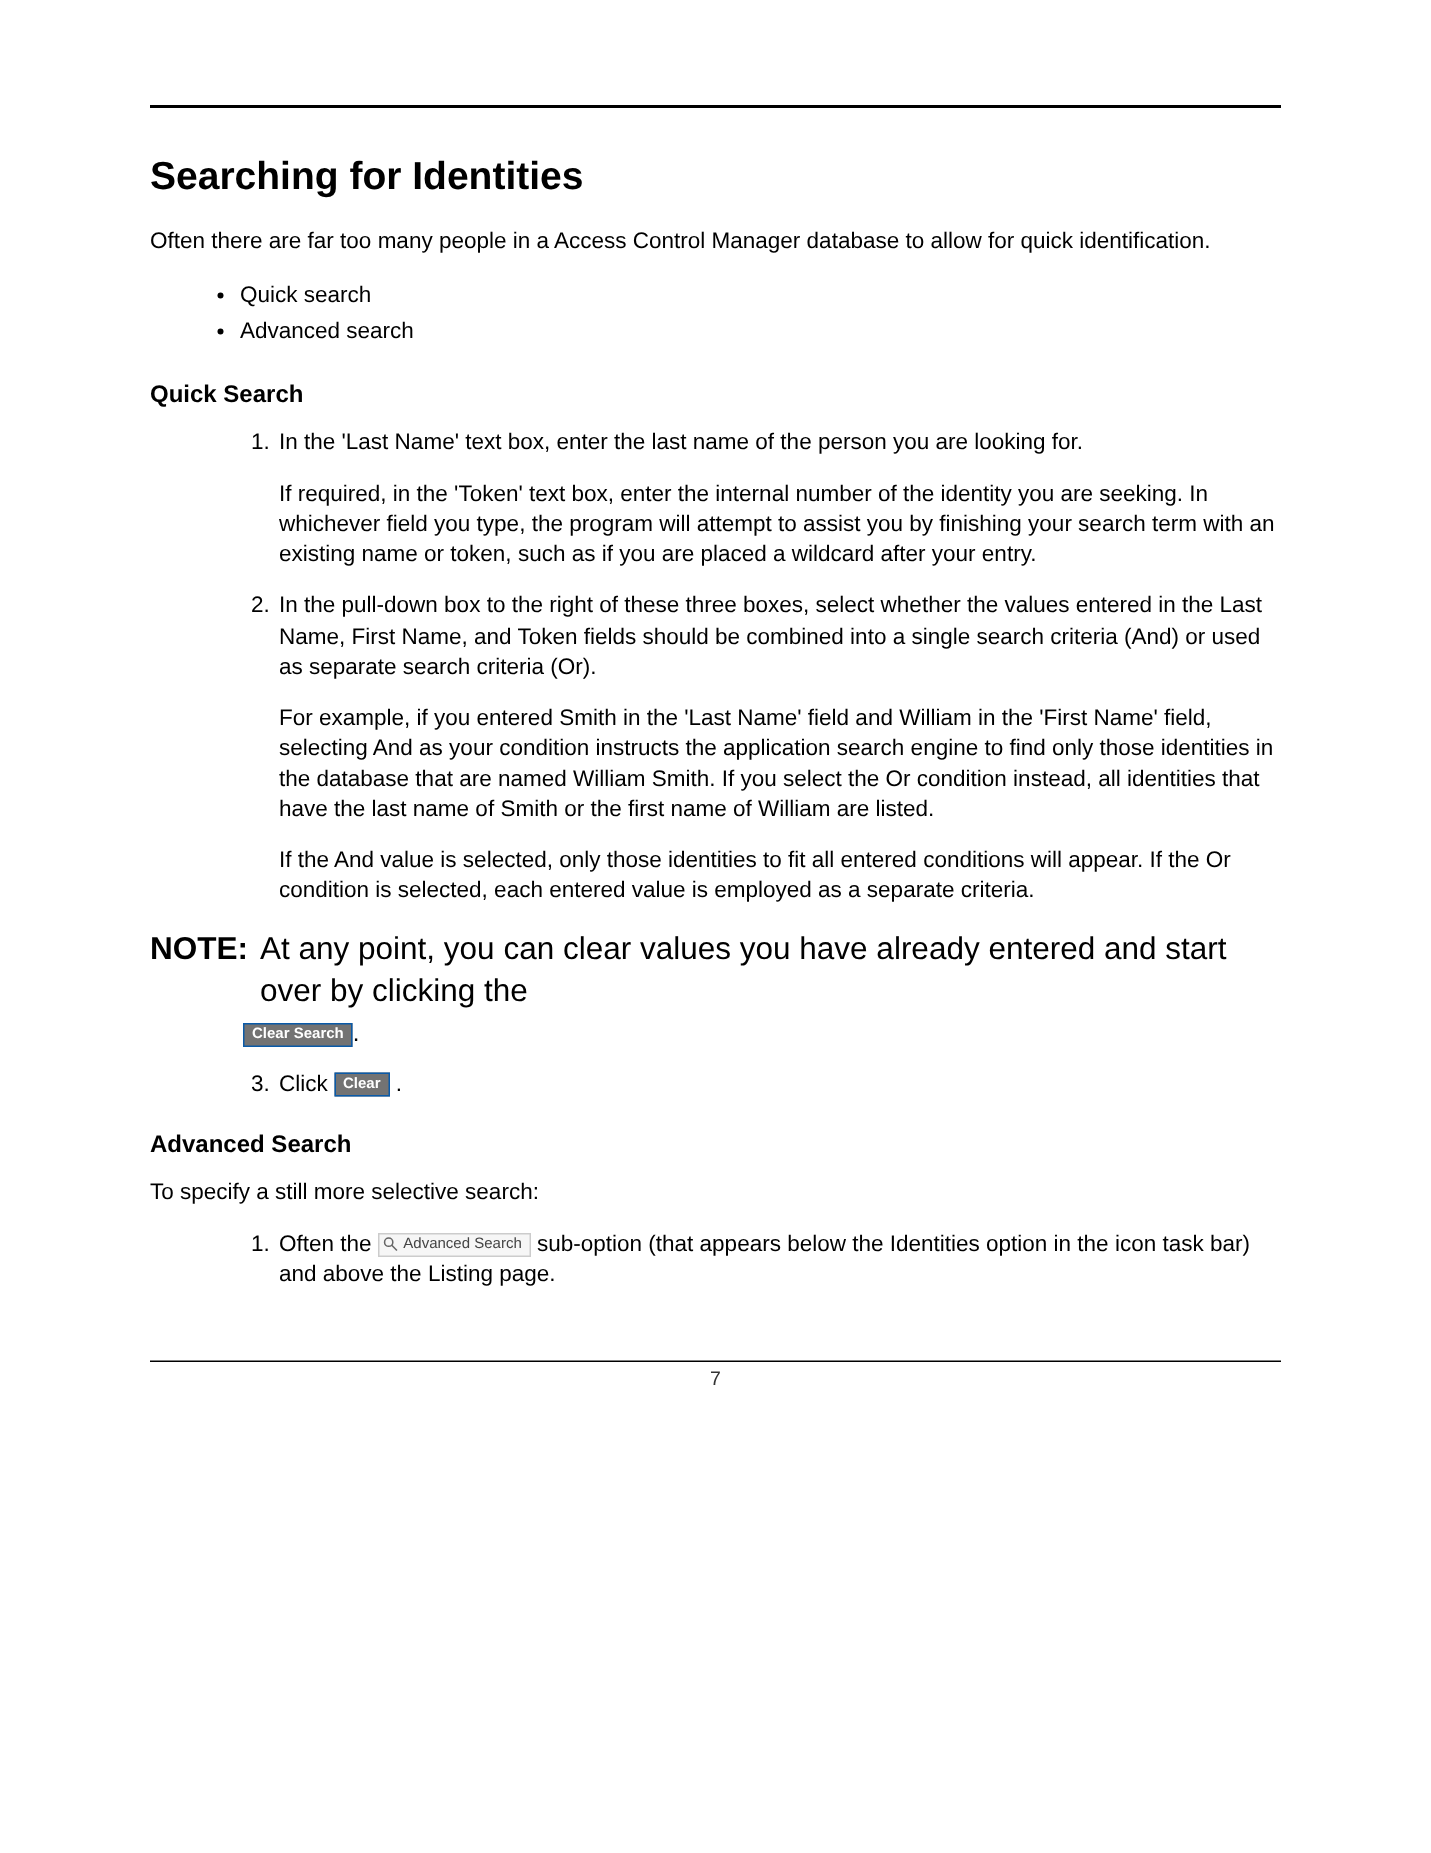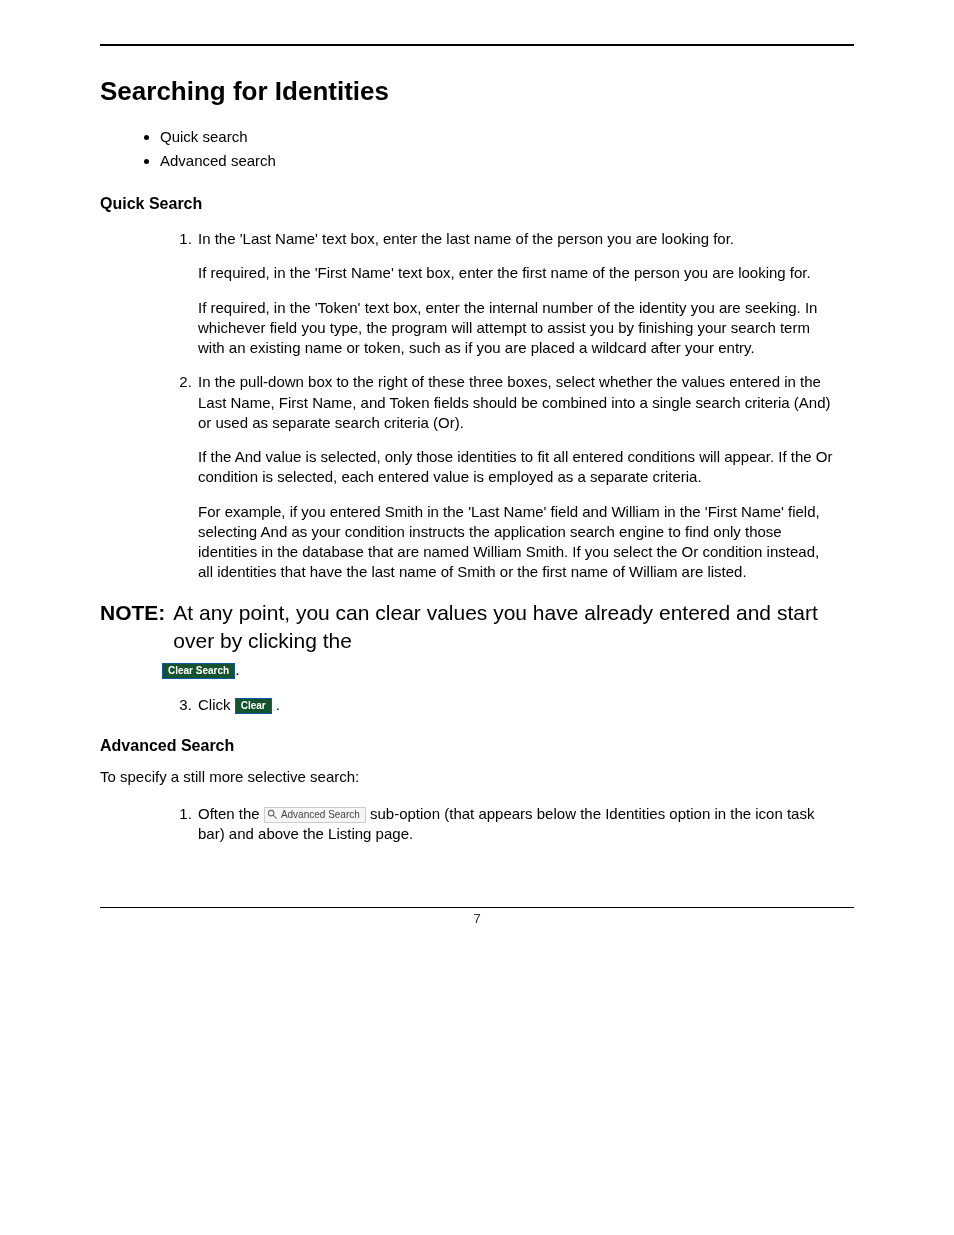--- a/index.html
+++ b/index.html
@@ -6,21 +6,21 @@
     font-family: Arial, Helvetica, sans-serif;
     color: #000;
     margin: 0;
     padding: 0;
     background: #fff;
   }
   .page {
     width: 954px;
     height: 968px;
     box-sizing: border-box;
-    padding: 44px 100px 40px 100px;
+    padding: 70px 100px 40px 100px;
     position: relative;
   }
   .rule-top {
     border-top: 2px solid #000;
     margin-bottom: 30px;
   }
   h1 {
     font-size: 26px;
     font-weight: bold;
     margin: 0 0 18px 0;
@@ -37,21 +37,21 @@
     font-size: 15px;
     line-height: 1.6;
   }
   h2 {
     font-size: 16px;
     font-weight: bold;
     margin: 22px 0 12px 0;
   }
   ol.steps {
     list-style: decimal;
-    margin: 16px;
+    margin: 4px;
     padding-left: 80px;
     font-size: 15px;
     line-height: 1.35;
   }
   ol.steps > li {
     margin-bottom: 14px;
     padding-left: 2px;
   }
   ol.steps > li > p {
     margin: 14px 0 0 0;
@@ -65,21 +65,21 @@
   .note-label {
     font-weight: bold;
     padding-right: 8px;
     flex: 0 0 auto;
   }
   .note-body {
     flex: 1;
   }
   .btn-blue {
     display: inline-block;
-    background: #14532d;
+    background: #737373;
     color: #fff;
     font-size: 10px;
     font-weight: bold;
     padding: 2px 5px;
     border: 1px solid #0a5aa8;
     line-height: 1;
     vertical-align: middle;
   }
   .btn-grey {
     display: inline-flex;
@@ -120,38 +120,38 @@
   }
 </style>
 </head>
 <body>
 
 <div class="page">
   <div class="rule-top"></div>
 
   <h1>Searching for Identities</h1>
 
+  <p>Often there are far too many people in a Access Control Manager database to allow for quick identification.</p>
 
   <ul class="bullets">
     <li>Quick search</li>
     <li>Advanced search</li>
   </ul>
 
   <h2>Quick Search</h2>
 
   <ol class="steps">
     <li>
       <span>In the 'Last Name' text box, enter the last name of the person you are looking for.</span>
-      <p>If required, in the 'First Name' text box, enter the first name of the person you are looking for.</p>
       <p>If required, in the 'Token' text box, enter the internal number of the identity you are seeking. In whichever field you type, the program will attempt to assist you by finishing your search term with an existing name or token, such as if you are placed a wildcard after your entry.</p>
     </li>
     <li>
       <span>In the pull-down box to the right of these three boxes, select whether the values entered in the Last Name, First Name, and Token fields should be combined into a single search criteria (And) or used as separate search criteria (Or).</span>
+      <p>For example, if you entered Smith in the 'Last Name' field and William in the 'First Name' field, selecting And as your condition instructs the application search engine to find only those identities in the database that are named William Smith. If you select the Or condition instead, all identities that have the last name of Smith or the first name of William are listed.</p>
       <p>If the And value is selected, only those identities to fit all entered conditions will appear. If the Or condition is selected, each entered value is employed as a separate criteria.</p>
-      <p>For example, if you entered Smith in the 'Last Name' field and William in the 'First Name' field, selecting And as your condition instructs the application search engine to find only those identities in the database that are named William Smith. If you select the Or condition instead, all identities that have the last name of Smith or the first name of William are listed.</p>
     </li>
   </ol>
 
   <div class="note-row">
     <div class="note-label">NOTE:</div>
     <div class="note-body">
       <span>At any point, you can clear values you have already entered and start over by clicking the</span>
     </div>
   </div>
   <div class="note-sub">

